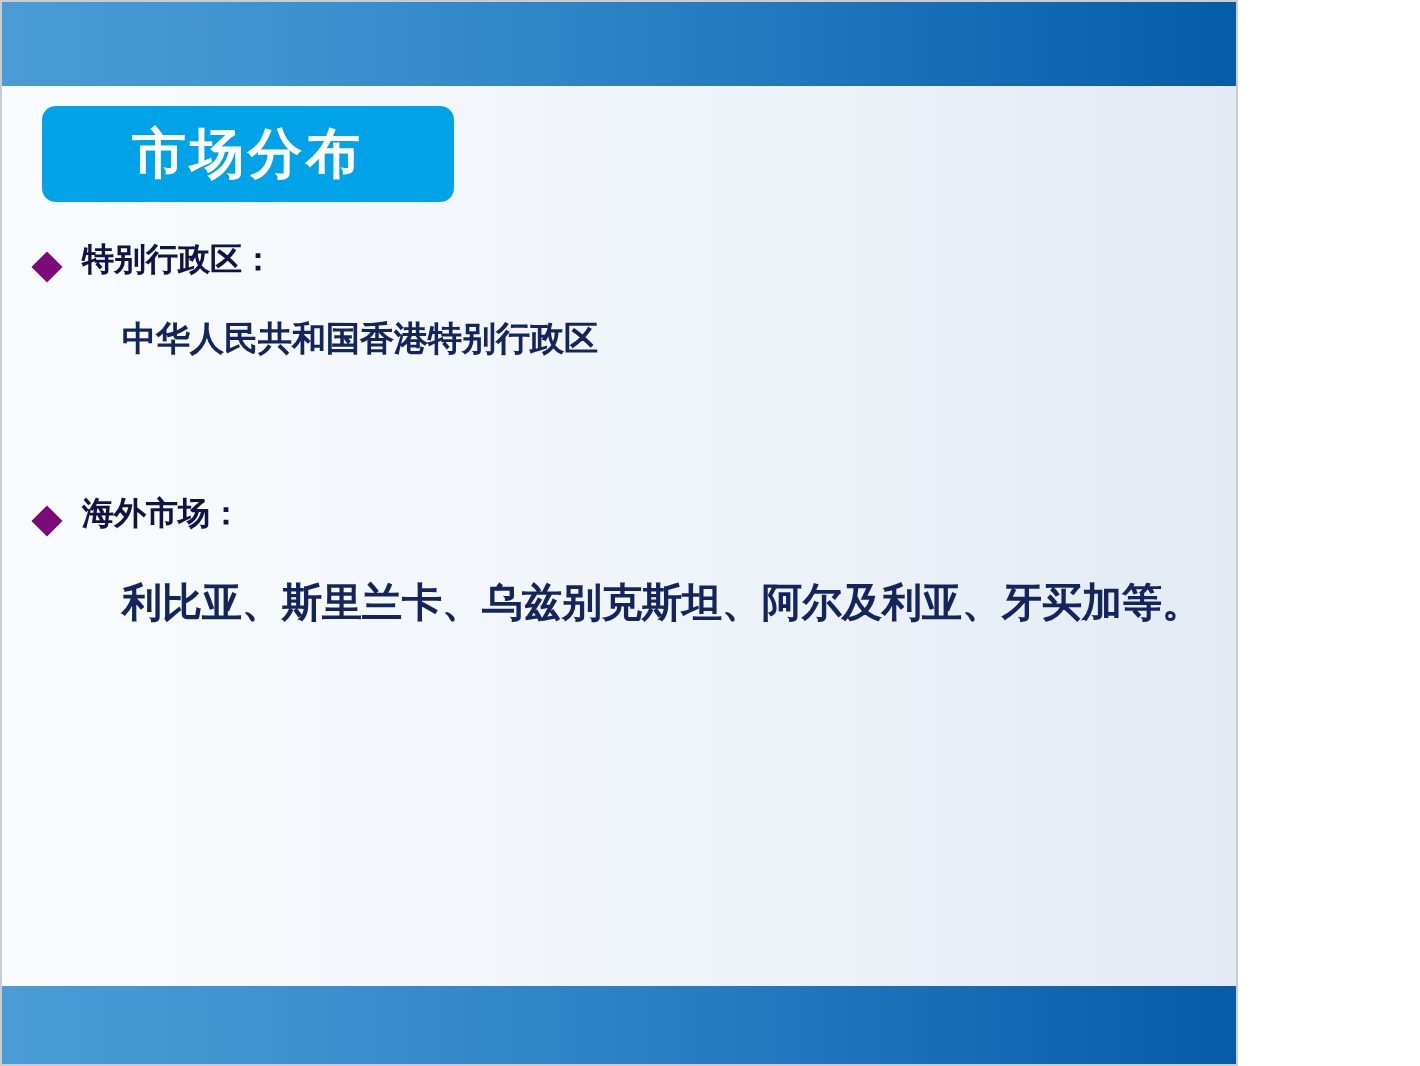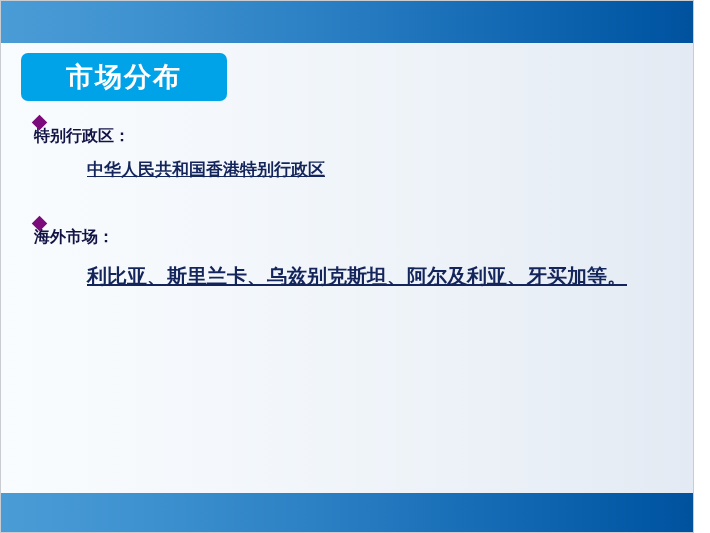--- a/index.html
+++ b/index.html
@@ -6,21 +6,21 @@
     margin: 0;
     padding: 0;
     background: #ffffff;
   }
   body {
     font-family: "Liberation Sans", "DejaVu Sans", sans-serif;
   }
 
   #slide {
     position: relative;
-    width: 694px;
+    width: 619px;
     height: 533px;
     overflow: hidden;
     box-sizing: border-box;
     border: 1px solid #c9cdd2;
     background: linear-gradient(to right, #f8fcfe 0%, #f4f8fc 30%, #edf2f8 65%, #e3eaf3 100%);
   }
 
   
   .bar {
     position: absolute;
@@ -71,28 +71,27 @@
     position: absolute;
     left: 0;
     top: 108px;
     width: 710px;
   }
 
   .bullet-group {
     position: relative;
   }
   .bullet-group.g1 { margin-top: 8px; }
-  .bullet-group.g2 { margin-top: 40px; }
+  .bullet-group.g2 { margin-top: 66px; }
 
   .bullet-row {
     display: flex;
-    align-items: flex-start;
-    padding-left: 33px;
+    align-items: flex-end;
+    padding-left: 17px;
     height: 22px;
-    flex-direction: column;
   }
   .diamond {
     width: 11px;
     height: 11px;
     background: #7b0a7b;
     transform: rotate(45deg);
     flex: 0 0 auto;
     margin-right: 12px;
   }
   .bullet-label {
@@ -102,24 +101,23 @@
     color: #121245;
     white-space: nowrap;
     line-height: 1;
   }
 
   .sub-line {
     font-family: "Liberation Serif", "DejaVu Serif", serif;
     font-weight: bold;
     font-size: 18px;
     color: #14255c;
-    padding-left: 86px;
+    padding-left: 60px;
     white-space: nowrap;
     line-height: 1;
-    text-decoration: underline;
   }
   .bullet-group.g1 .sub-line { margin-top: 22px; font-size: 17px; }
   .bullet-group.g2 .sub-line { margin-top: 26px; font-size: 20px; }
 </style>
 </head>
 <body>
 
 <div id="slide">
 
   <div id="top-bar" class="bar"></div>

